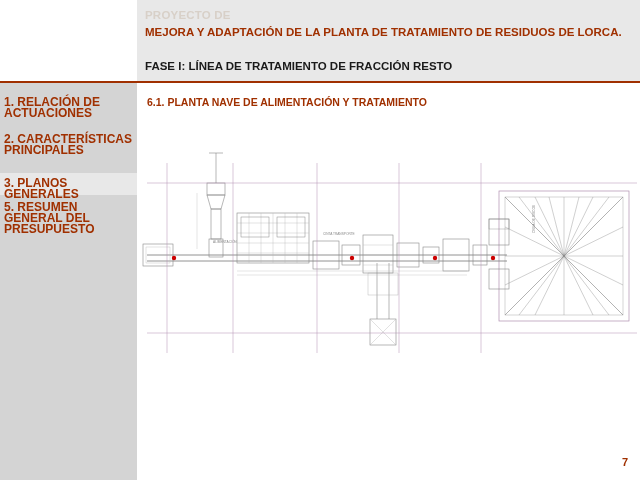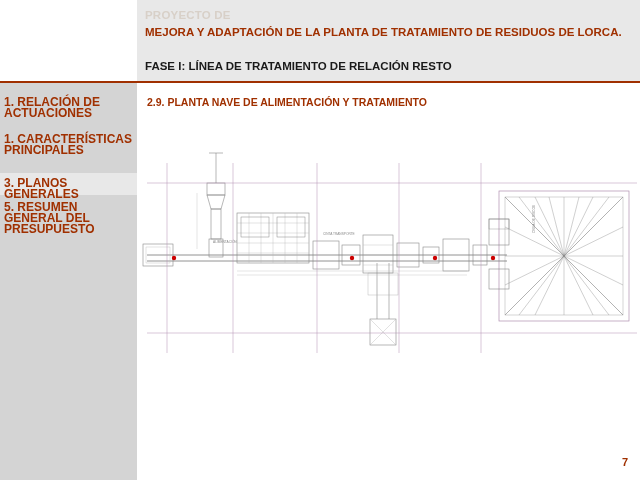--- a/index.html
+++ b/index.html
@@ -139,40 +139,40 @@
 </style>
 </head>
 <body>
 
 <div class="slide">
 
   <div class="header-left-white"></div>
   <div class="header-band"></div>
   <div class="proj-label">PROYECTO DE</div>
   <div class="proj-title">MEJORA Y ADAPTACIÓN DE LA PLANTA DE TRATAMIENTO DE RESIDUOS DE LORCA.</div>
-  <div class="proj-phase">FASE I: LÍNEA DE TRATAMIENTO DE RELACIÓN RESTO</div>
+  <div class="proj-phase">FASE I: LÍNEA DE TRATAMIENTO DE FRACCIÓN RESTO</div>
 
   <div class="sidebar">
     <div class="side-item side-1">
       <span class="txt">1. RELACIÓN DE ACTUACIONES</span>
     </div>
     <div class="side-item side-2">
-      <span class="txt">1. CARACTERÍSTICAS PRINCIPALES</span>
+      <span class="txt">2. CARACTERÍSTICAS PRINCIPALES</span>
     </div>
     <div class="side-item side-3 active">
       <span class="txt">3. PLANOS GENERALES</span>
     </div>
     <div class="side-item side-4">
       <span class="txt">5. RESUMEN GENERAL DEL PRESUPUESTO</span>
     </div>
 
   </div>
 
   <div class="content">
-    <div class="content-title">2.9. PLANTA NAVE DE ALIMENTACIÓN Y TRATAMIENTO</div>
+    <div class="content-title">6.1. PLANTA NAVE DE ALIMENTACIÓN Y TRATAMIENTO</div>
 
     <div class="drawing">
       <svg width="503" height="330" viewBox="0 0 503 330" xmlns="http://www.w3.org/2000/svg">
         <g stroke="#999999" fill="none" stroke-width="0.6">
 
           <rect x="362" y="68" width="130" height="130" stroke="#b08fb0" stroke-width="0.7"></rect>
           <rect x="368" y="74" width="118" height="118" stroke="#aaaaaa" stroke-width="0.5"></rect>
 
           <g stroke="#888888" stroke-width="0.4">
             <path d="M368 74 L427 133 L486 74"></path>

